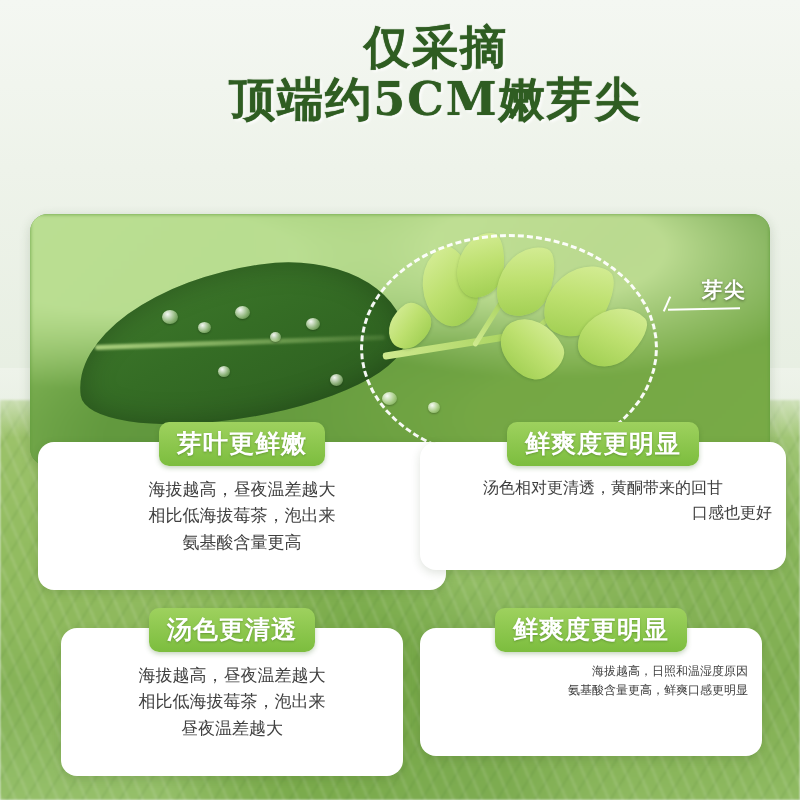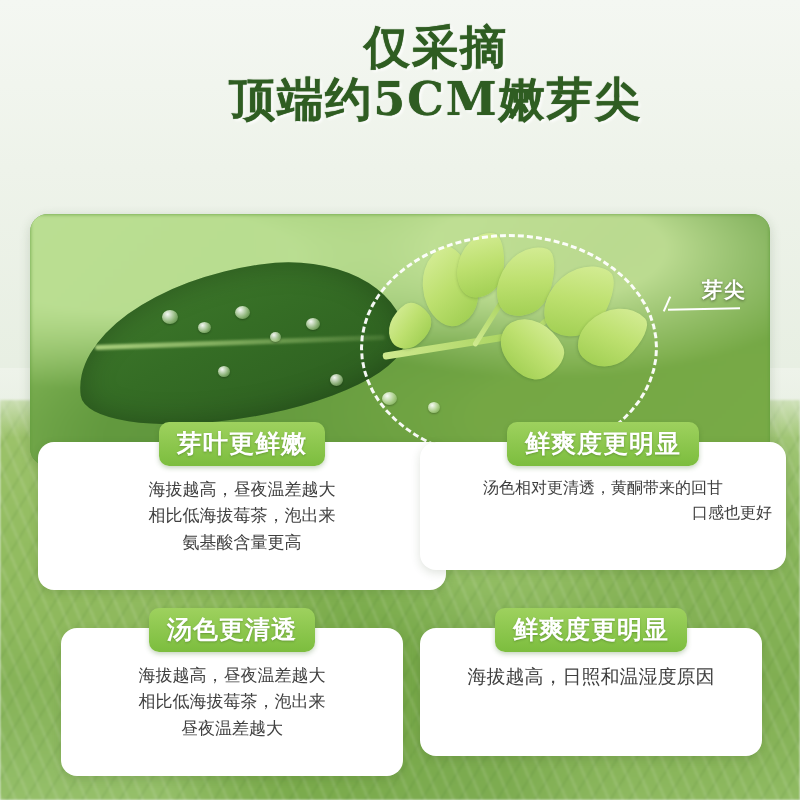--- a/index.html
+++ b/index.html
@@ -285,18 +285,19 @@
       <div>海拔越高，昼夜温差越大</div>
       <div>相比低海拔莓茶，泡出来</div>
       <div>昼夜温差越大</div>
     </div>
   </div>
 
   <div class="card" id="card-4">
     <div class="title-wrap">
       <span class="title">鲜爽度更明显</span>
     </div>
-    <div class="body" style="font-size:19px;">
+    <div class="body" style="font-size:12px;text-align:right;">
       <div>海拔越高，日照和温湿度原因</div>
+      <div>氨基酸含量更高，鲜爽口感更明显</div>
     </div>
   </div>
 
 </div>
 
 </body></html>

